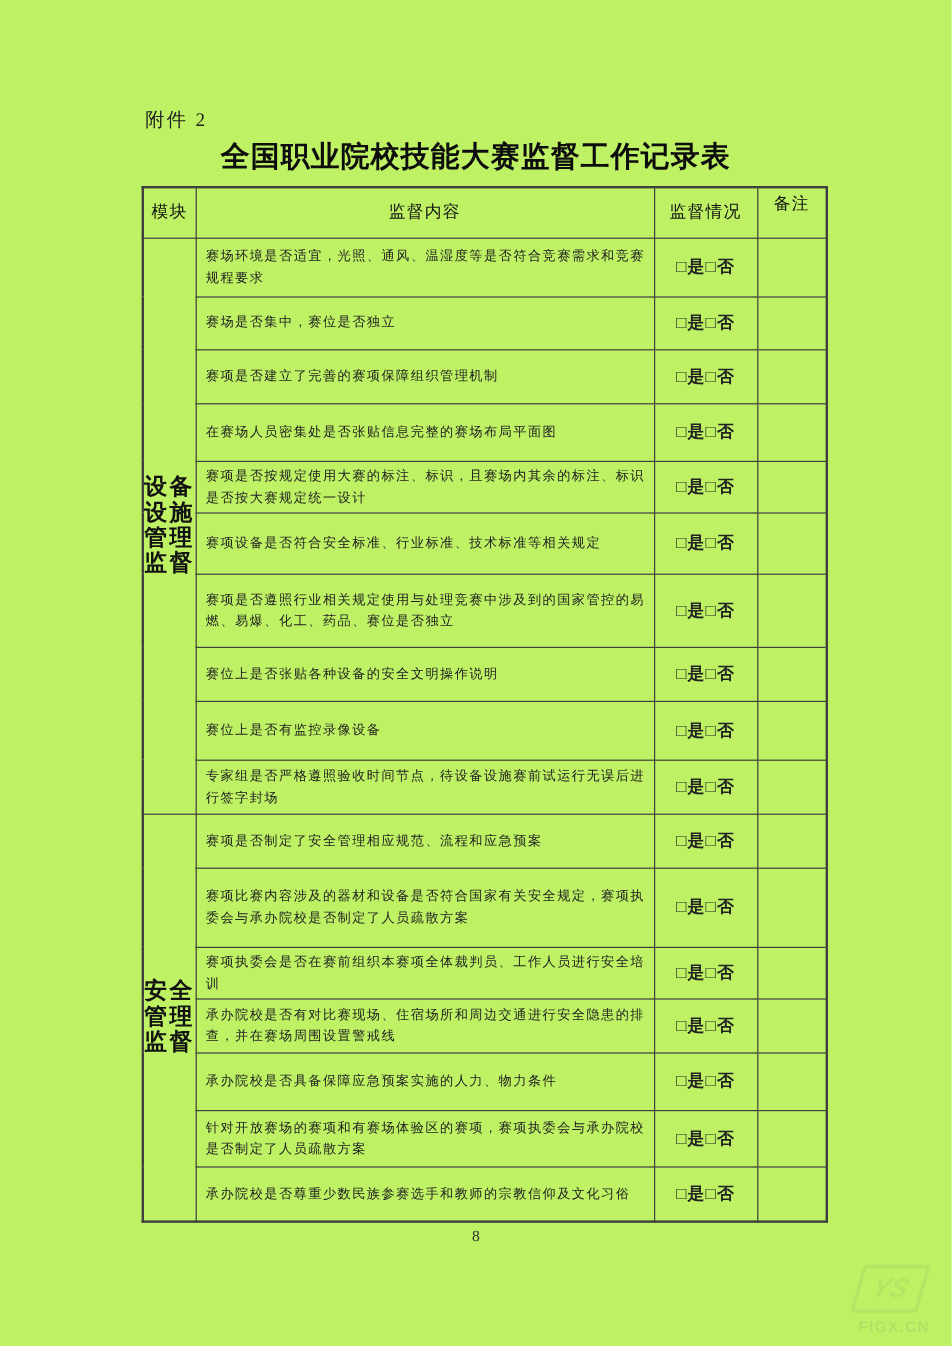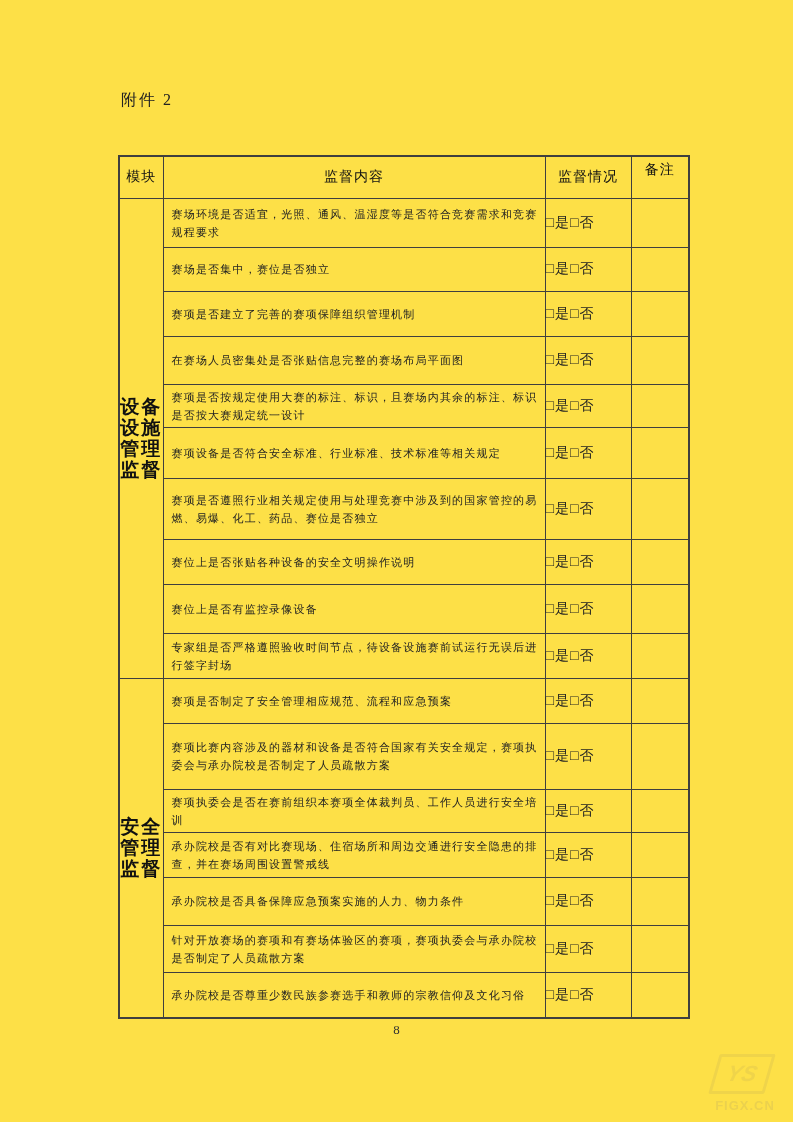--- a/index.html
+++ b/index.html
@@ -4,21 +4,21 @@
 <style>
   * { margin: 0; padding: 0; box-sizing: border-box; }
   html, body { background: #ffffff; }
   body {
     width: 793px; height: 1122px;
     position: relative;
     font-family: "Liberation Serif", "DejaVu Serif", serif;
     color: #1a1a1a;
     overflow: hidden;
   }
-  .page { position: absolute; inset: 0; background: #fde047; }
+  .page { position: absolute; inset: 0; background: #bef264; }
 
   .attachment-label {
     position: absolute; left: 121px; top: 90px;
     font-size: 16px; letter-spacing: 2px; color: #222;
   }
   .doc-title {
     position: absolute; left: 0; top: 114px; width: 100%;
     text-align: center;
     font-family: "Liberation Sans", "DejaVu Sans", sans-serif;
     font-weight: bold; font-size: 24px; color: #0d0d0d;
@@ -57,23 +57,24 @@
   td.module-cell .vline { display: block; line-height: 21px; letter-spacing: 2px; }
 
   td.content-cell {
     font-size: 11px; line-height: 18px;
     padding: 3px 6px 3px 8px;
     letter-spacing: 1.2px;
     vertical-align: middle;
     color: #222;
   }
   td.status-cell {
-    vertical-align: middle;
+    text-align: center; vertical-align: middle;
     font-size: 14px; letter-spacing: 1px; color: #222;
     white-space: nowrap;
+    font-weight: bold;
   }
   td.remark-cell { vertical-align: middle; }
 
   .page-number {
     position: absolute; left: 0; top: 1022px; width: 100%;
     text-align: center; font-size: 13px; color: #333;
     font-family: "Liberation Serif", "DejaVu Serif", serif;
   }
 
   .watermark {
@@ -100,20 +101,21 @@
     font-weight: bold; font-size: 13px; letter-spacing: 1px;
     color: rgba(130,120,120,0.14);
   }
 </style>
 </head>
 <body>
 
 <div class="page">
 
   <div class="attachment-label">附件 2</div>
+  <div class="doc-title">全国职业院校技能大赛监督工作记录表</div>
 
   <table class="record-table">
     <colgroup>
       <col class="c-module">
         <col class="c-content">
         <col class="c-status">
         <col class="c-remark">
     </colgroup>
 
     <tbody>

